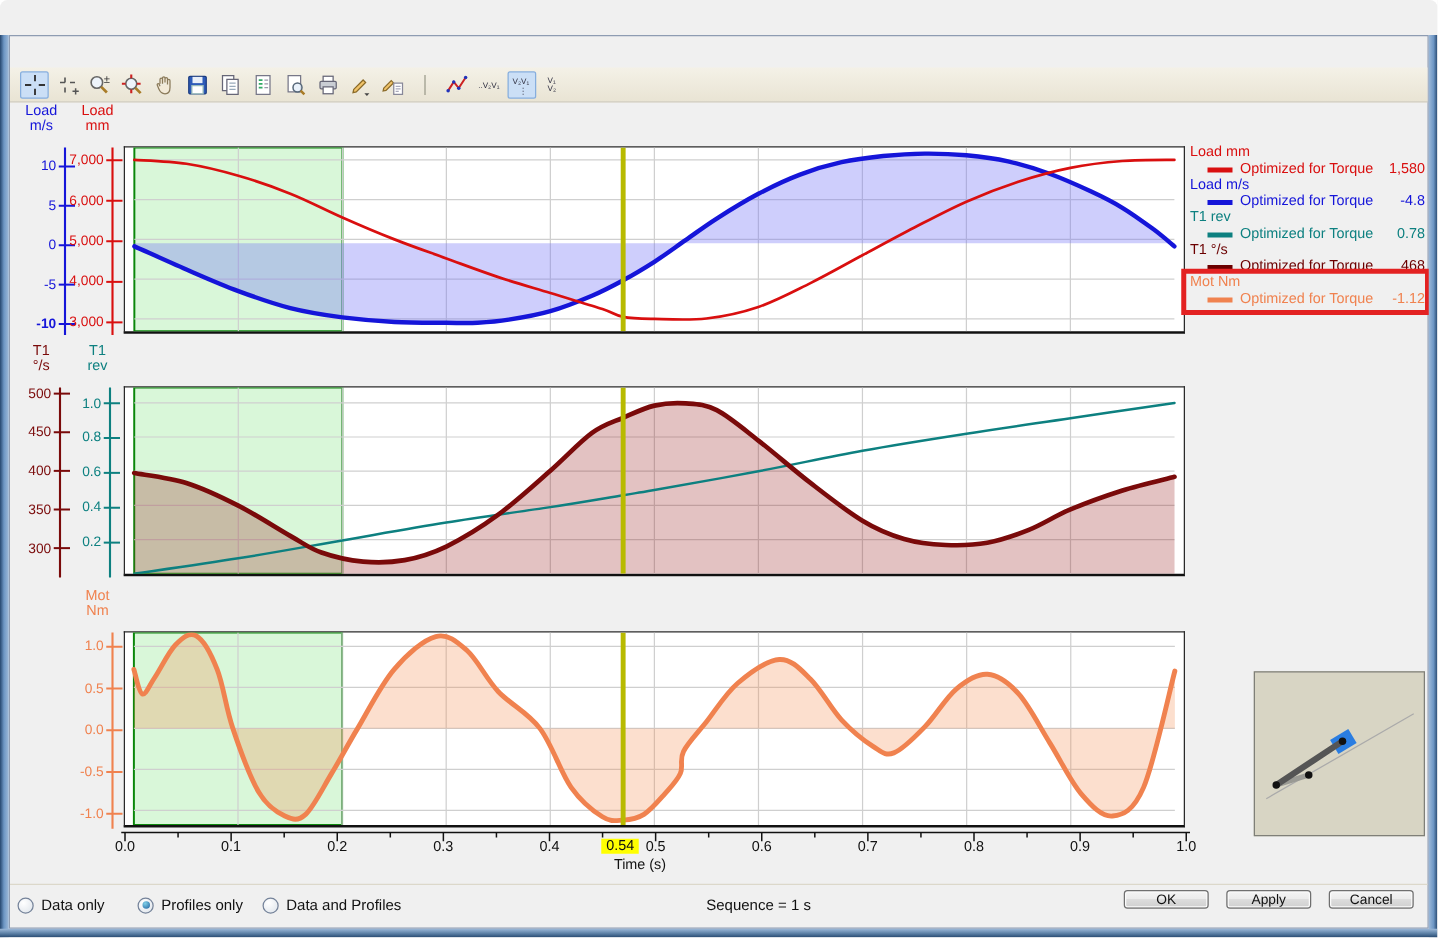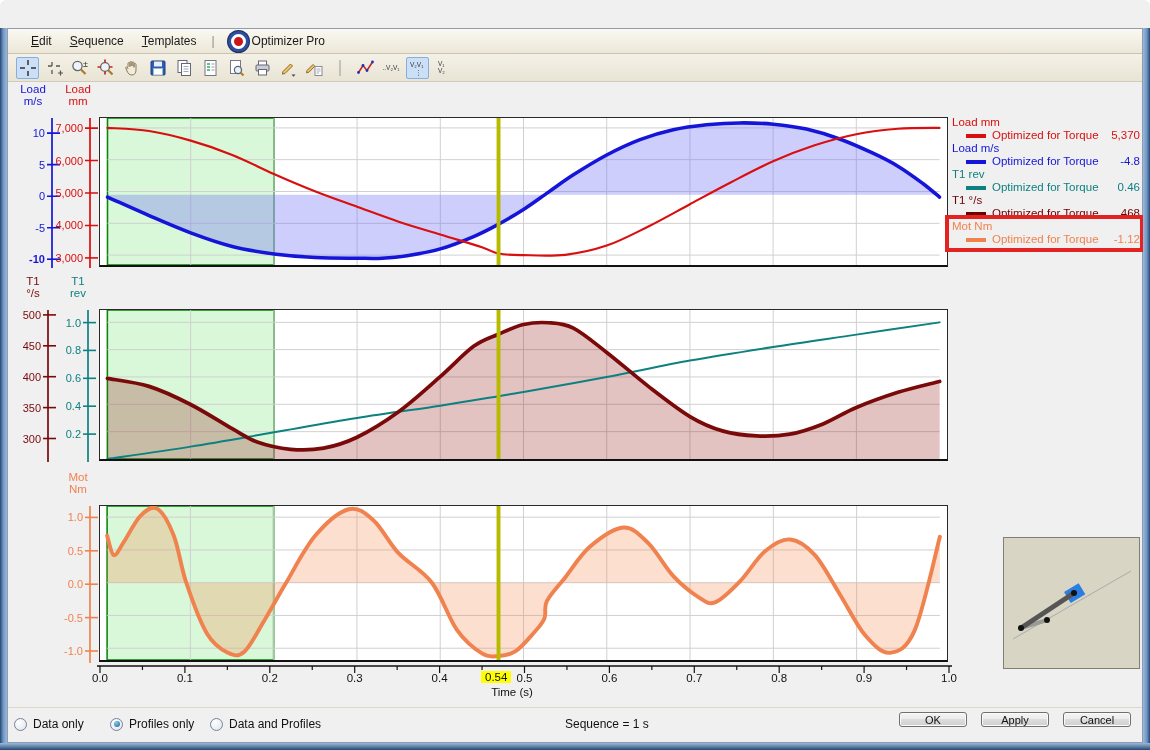--- a/index.html
+++ b/index.html
@@ -73,30 +73,20 @@
 <body>
 
 <div class="window">
 
 
   <div class="frame-left"></div>
   <div class="frame-right"></div>
   <div class="frame-bottom"></div>
   <div class="client"></div>
 
-  <div class="menubar" id="menubar">
-      <div class="menu-item"><u>E</u>dit</div>
-      <div class="menu-item"><u>S</u>equence</div>
-      <div class="menu-item"><u>T</u>emplates</div>
-      <span class="menu-sep">|</span>
-      <div class="menu-addon">
-        <span class="roundel"></span>
-        <span>Optimizer Pro</span>
-      </div>
-    </div>
   <div class="toolbar" id="toolbar">
       <div class="tb-icon sel">
         <svg width="20" height="20" viewBox="0 0 20 20">
           <path d="M10 2v5M10 13v5M2 10h5M13 10h5" stroke="#333" fill="none" stroke-width="1.5"></path>
         </svg>
       </div>
       <div class="tb-icon">
         <svg width="20" height="20" viewBox="0 0 20 20">
           <path d="M8 4v4M8 12v4M4 8h4M12 8h4" stroke="#555" fill="none" stroke-width="1.3"></path>
           <path d="M14 15h5M16.5 12.5v5" stroke="#555" stroke-width="1.2"></path>
@@ -368,29 +358,29 @@
       <div class="x-label" style="left: 844.1px; top: 672px;">0.9</div>
       <div class="x-label" style="left: 929px; top: 672px;">1.0</div>
     </div>
 
   <div class="time-label">Time (s)</div>
   <div class="cursor-label">0.54</div>
 
   <div id="legend">
       <div class="lg-entry" style="top: 116px; color: rgb(217, 15, 15);">
         <div class="lg-group">Load mm</div>
-        <div class="lg-row"><span class="lg-swatch" style="background:#d90f0f"></span><span class="lg-series">Optimized for Torque</span><span class="lg-value">5,370</span></div>
+        <div class="lg-row"><span class="lg-swatch" style="background:#d90f0f"></span><span class="lg-series">Optimized for Torque</span><span class="lg-value">1,580</span></div>
       </div>
       <div class="lg-entry" style="top: 142px; color: rgb(21, 21, 217);">
         <div class="lg-group">Load m/s</div>
         <div class="lg-row"><span class="lg-swatch" style="background:#1515d9"></span><span class="lg-series">Optimized for Torque</span><span class="lg-value">-4.8</span></div>
       </div>
       <div class="lg-entry" style="top: 168px; color: rgb(13, 128, 128);">
         <div class="lg-group">T1 rev</div>
-        <div class="lg-row"><span class="lg-swatch" style="background:#0d8080"></span><span class="lg-series">Optimized for Torque</span><span class="lg-value">0.46</span></div>
+        <div class="lg-row"><span class="lg-swatch" style="background:#0d8080"></span><span class="lg-series">Optimized for Torque</span><span class="lg-value">0.78</span></div>
       </div>
       <div class="lg-entry" style="top: 194px; color: rgb(107, 0, 0);">
         <div class="lg-group">T1 °/s</div>
         <div class="lg-row"><span class="lg-swatch" style="background:#6b0000"></span><span class="lg-series">Optimized for Torque</span><span class="lg-value">468</span></div>
       </div>
       <div class="lg-entry" style="top: 220px; color: rgb(240, 130, 79);">
         <div class="lg-group">Mot Nm</div>
         <div class="lg-row"><span class="lg-swatch" style="background:#f0824f"></span><span class="lg-series">Optimized for Torque</span><span class="lg-value">-1.12</span></div>
       </div>
     </div>

